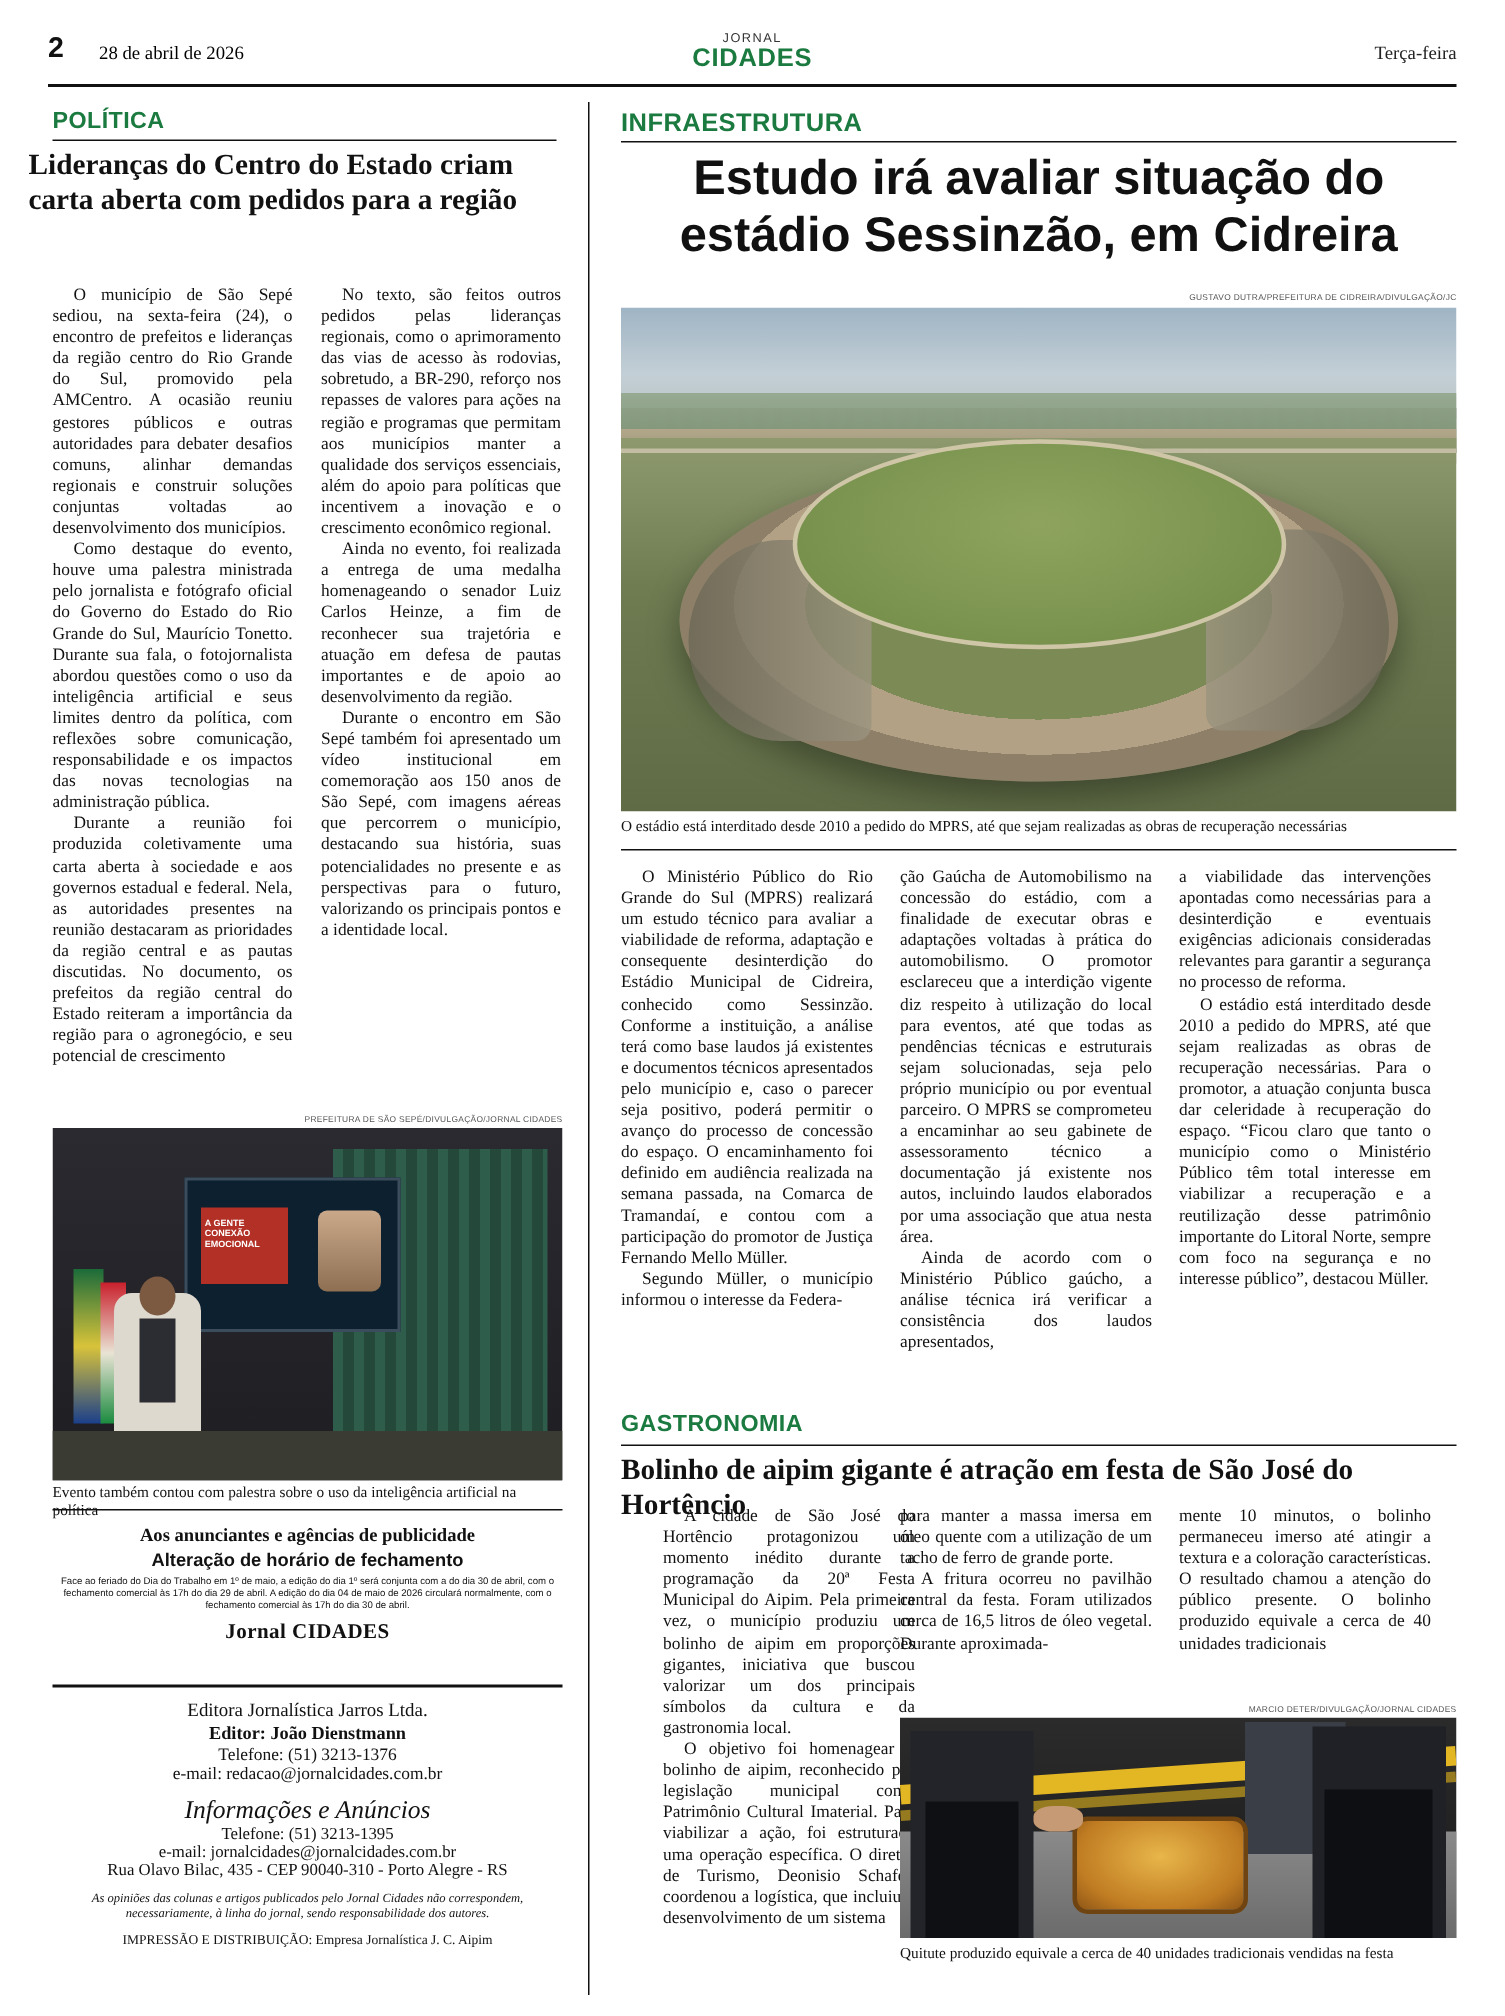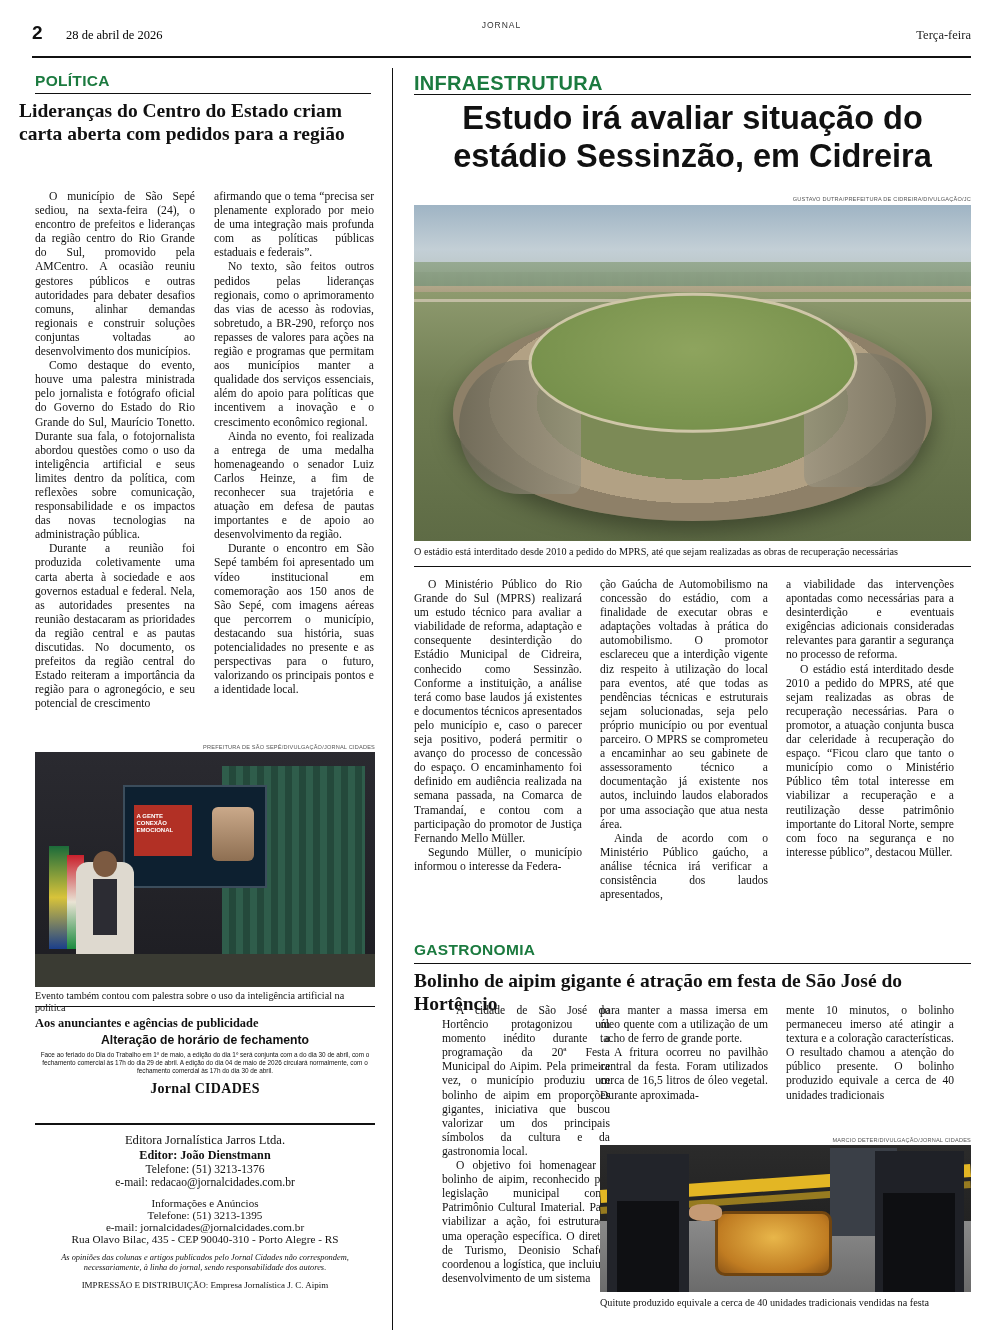--- a/index.html
+++ b/index.html
@@ -40,40 +40,40 @@
   .pol-col1{position:absolute;left:35px;top:190px;width:160px;font-size:11.6px;line-height:14.1px;}
   .pol-col2{position:absolute;left:214px;top:190px;width:160px;font-size:11.6px;line-height:14.1px;}
 
   
   .photo1{position:absolute;left:35px;top:752px;width:340px;height:235px;overflow:hidden;}
   .photo1-cap{position:absolute;left:35px;top:990px;width:340px;}
   .photo1-caprule{position:absolute;left:35px;top:1006px;width:340px;height:1px;background:#111;}
 
   
   .aviso{position:absolute;left:35px;top:1016px;width:340px;}
-  .aviso-title{font-family:"Liberation Serif",serif;font-weight:bold;font-size:12.4px;text-align:left;}
+  .aviso-title{font-family:"Liberation Serif",serif;font-weight:bold;font-size:12.4px;text-align:center;}
   .aviso-sub{font-family:"Liberation Sans",sans-serif;font-weight:bold;font-size:12.2px;text-align:center;margin-top:2px;}
   .aviso-body{font-family:"Liberation Sans",sans-serif;font-size:6.4px;line-height:8.1px;text-align:center;margin-top:4px;color:#111;}
   .aviso-logo{font-family:"Liberation Serif",serif;font-weight:bold;font-size:14px;text-align:center;margin-top:6px;letter-spacing:.3px;}
   .aviso-rule{position:absolute;left:35px;top:1123px;width:340px;height:2px;background:#111;}
 
   
   .exped{position:absolute;left:35px;top:1133px;width:340px;text-align:center;font-family:"Liberation Serif",serif;}
   .exped .l1{font-size:12.6px;}
   .exped .l2{font-size:12.2px;font-weight:bold;}
   .exped .l3{font-size:11.6px;}
-  .exped .sec{font-size:11px;margin-top:8px;}
+  .exped .sec{font-style:italic;font-size:17px;margin-top:8px;}
   .exped .sm{font-size:11.2px;}
   .exped .disc{font-style:italic;font-size:8.4px;line-height:10.4px;margin-top:8px;}
   .exped .imp{font-size:9px;margin-top:6px;}
 
   
   .vrule1{position:absolute;left:392px;top:68px;width:1px;height:1262px;background:#111;}
 
-  .infra-kicker{position:absolute;left:414px;top:72px;font-size:20px;}
+  .infra-kicker{position:absolute;left:414px;top:72px;font-size:17px;}
   .infra-rule{position:absolute;left:414px;top:94px;width:557px;height:1px;background:#111;}
   .infra-hl{position:absolute;left:414px;top:99px;width:557px;font-family:"Liberation Sans",sans-serif;font-weight:bold;font-size:32.5px;line-height:38px;text-align:center;color:#111;}
 
   .infra-credit{position:absolute;left:414px;top:196px;width:557px;}
   .photo2{position:absolute;left:414px;top:205px;width:557px;height:336px;overflow:hidden;}
   .photo2-cap{position:absolute;left:414px;top:546px;width:557px;}
   .photo2-caprule{position:absolute;left:414px;top:566px;width:557px;height:1px;background:#111;}
 
   .infra-c1{position:absolute;left:414px;top:578px;width:168px;font-size:11.6px;line-height:14.1px;}
   .infra-c2{position:absolute;left:600px;top:578px;width:168px;font-size:11.6px;line-height:14.1px;}
@@ -153,38 +153,38 @@
 </head>
 <body>
 
 <div class="page">
 
   <div class="masthead">
     <div class="mast-page-num">2</div>
     <div class="mast-date">28 de abril de 2026</div>
     <div class="mast-center">
       <span class="mast-jornal">JORNAL</span>
+      <span class="mast-cidades">CIDADES</span>
     </div>
     <div class="mast-weekday">Terça-feira</div>
   </div>
   <div class="mast-rule"></div>
 
   <div class="vrule1"></div>
 
   <div class="kicker politica-kicker">POLÍTICA</div>
   <div class="politica-rule"></div>
   <div class="hl politica-hl">Lideranças do Centro do Estado criam carta aberta com pedidos para a região</div>
 
   <div class="col pol-col1">
     <p>O município de São Sepé sediou, na sexta-feira (24), o encontro de prefeitos e lideranças da região centro do Rio Grande do Sul, promovido pela AMCentro. A ocasião reuniu gestores públicos e outras autoridades para debater desafios comuns, alinhar demandas regionais e construir soluções conjuntas voltadas ao desenvolvimento dos municípios.</p>
     <p>Como destaque do evento, houve uma palestra ministrada pelo jornalista e fotógrafo oficial do Governo do Estado do Rio Grande do Sul, Maurício Tonetto. Durante sua fala, o fotojornalista abordou questões como o uso da inteligência artificial e seus limites dentro da política, com reflexões sobre comunicação, responsabilidade e os impactos das novas tecnologias na administração pública.</p>
     <p>Durante a reunião foi produzida coletivamente uma carta aberta à sociedade e aos governos estadual e federal. Nela, as autoridades presentes na reunião destacaram as prioridades da região central e as pautas discutidas. No documento, os prefeitos da região central do Estado reiteram a importância da região para o agronegócio, e seu potencial de crescimento</p>
   </div>
   <div class="col pol-col2">
-    <p class="noind">afirmando que o tema “precisa ser plenamente explorado por meio de uma integração mais profunda com as políticas públicas estaduais e federais”.</p>
     <p>No texto, são feitos outros pedidos pelas lideranças regionais, como o aprimoramento das vias de acesso às rodovias, sobretudo, a BR-290, reforço nos repasses de valores para ações na região e programas que permitam aos municípios manter a qualidade dos serviços essenciais, além do apoio para políticas que incentivem a inovação e o crescimento econômico regional.</p>
     <p>Ainda no evento, foi realizada a entrega de uma medalha homenageando o senador Luiz Carlos Heinze, a fim de reconhecer sua trajetória e atuação em defesa de pautas importantes e de apoio ao desenvolvimento da região.</p>
     <p>Durante o encontro em São Sepé também foi apresentado um vídeo institucional em comemoração aos 150 anos de São Sepé, com imagens aéreas que percorrem o município, destacando sua história, suas potencialidades no presente e as perspectivas para o futuro, valorizando os principais pontos e a identidade local.</p>
   </div>
 
   <div class="photo1">
     <div class="ph">
       <div class="room"></div>
       <div class="curtain"></div>
       <div class="screen">

